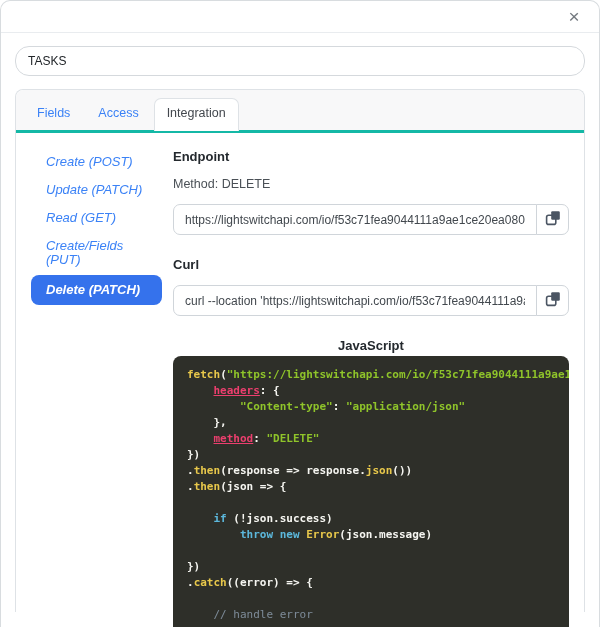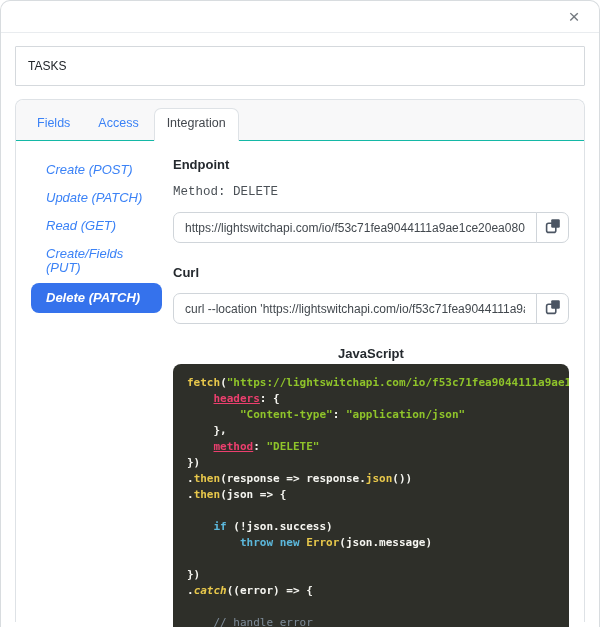--- a/index.html
+++ b/index.html
@@ -12,29 +12,29 @@
   
   .modal-header { height:32px; border-bottom:1px solid #e9ecef; position:relative; }
   .close-btn {
     position:absolute; right:12px; top:3px; width:26px; height:26px;
     background:none; border:none; color:#73797f; font-size:19px; line-height:26px;
     cursor:pointer; font-weight:300;
   }
   
   .modal-body { padding:13px 14px 0 14px; }
   .name-input {
-    width:100%; height:40px; border:1px solid #d5d9dd; border-radius:1px;
+    width:100%; height:30px; border:1px solid #d5d9dd; border-radius:14px;
     padding:12px 12px; font-size:12px; color:#212529; outline:none;
     font-family:"Liberation Sans", sans-serif;
   }
   
   .card { margin-top:13px; border:1px solid #dee2e6; border-bottom:none;
     border-radius:8px 8px 0 0; height:523px; }
   .card-header {
-    background:#f8f8f9; border-bottom:1px solid #14b8a6; border-radius:8px 8px 0 0;
+    background:#f8f8f9; border-bottom:3px solid #14b8a6; border-radius:8px 8px 0 0;
     padding:8px 8px 0 8px; display:flex;
   }
   .tab {
     font-size:12.5px; padding:7px 12px 9px 12px; margin-right:2px; cursor:pointer;
     color:#3b82f6; background:transparent; border:1px solid transparent;
     border-radius:7px 7px 0 0; white-space:nowrap;
   }
   .tab.active {
     background:#fff; color:#42474d; border-color:#dee2e6; border-bottom-color:#fff;
     margin-bottom:-1px;
@@ -43,21 +43,21 @@
   
   .side-nav { width:131px; flex:none; }
   .side-item {
     display:block; font-size:13px; line-height:14px; color:#3b82f6;
     padding:6px 15px 7px 15px; border-radius:8px; cursor:pointer; margin-bottom:1px;font-style:italic;
   }
   .side-item.active { background:#3572ec; color:#fff; font-weight:bold; padding:8px 15px; }
   
   .main-col { flex:1; min-width:0; }
   .sec-label { font-size:13px; font-weight:bold; color:#24292e; margin-bottom:13px; }
-  .sec-text { font-size:12.5px; color:#4a5056; margin-bottom:13px;font-family:Liberation Mono, monospace; }
+  .sec-text { font-size:12.5px; color:#4a5056; margin-bottom:13px; }
   .input-group { display:flex; margin-bottom:22px; }
   .ig-input {
     flex:1; min-width:0; height:31px; border:1px solid #d0d5da;
     border-radius:7px 0 0 7px; padding:0 11px; font-size:12px; color:#42484e;
     outline:none; white-space:nowrap; overflow:hidden;
     font-family:"Liberation Sans", sans-serif;
   }
   .copy-btn {
     width:33px; height:31px; flex:none; margin-left:-1px; background:#fff;
     border:1px solid #d0d5da; border-radius:0 7px 7px 0; cursor:pointer;
@@ -69,21 +69,21 @@
     background:#2e2f29; border-radius:8px 8px 0 0; padding:11px 14px; height:294px;
     font-family:"DejaVu Sans Mono", monospace; font-size:11px; line-height:16px;
     font-weight:bold; overflow:hidden; white-space:pre;
   }
   .cl { min-height:16px; }
   .pl   { color:#f6f6f1; }
   .fn   { color:#e8c84b; }
   .str  { color:#8fc42a; }
   .attr { color:#ec3f6e;text-decoration:underline; }
   .kw   { color:#5cb8dc; }
-  .bi   { color:#e8c84b; font-style:italic; }
+  .bi   { color:#e8c84b; }
   .cm   { color:#7e8c99; font-weight:normal; }
 </style>
 </head>
 <body>
 
 <div class="modal">
 
   <div class="modal-header">
     <button class="close-btn">×</button>
   </div>

